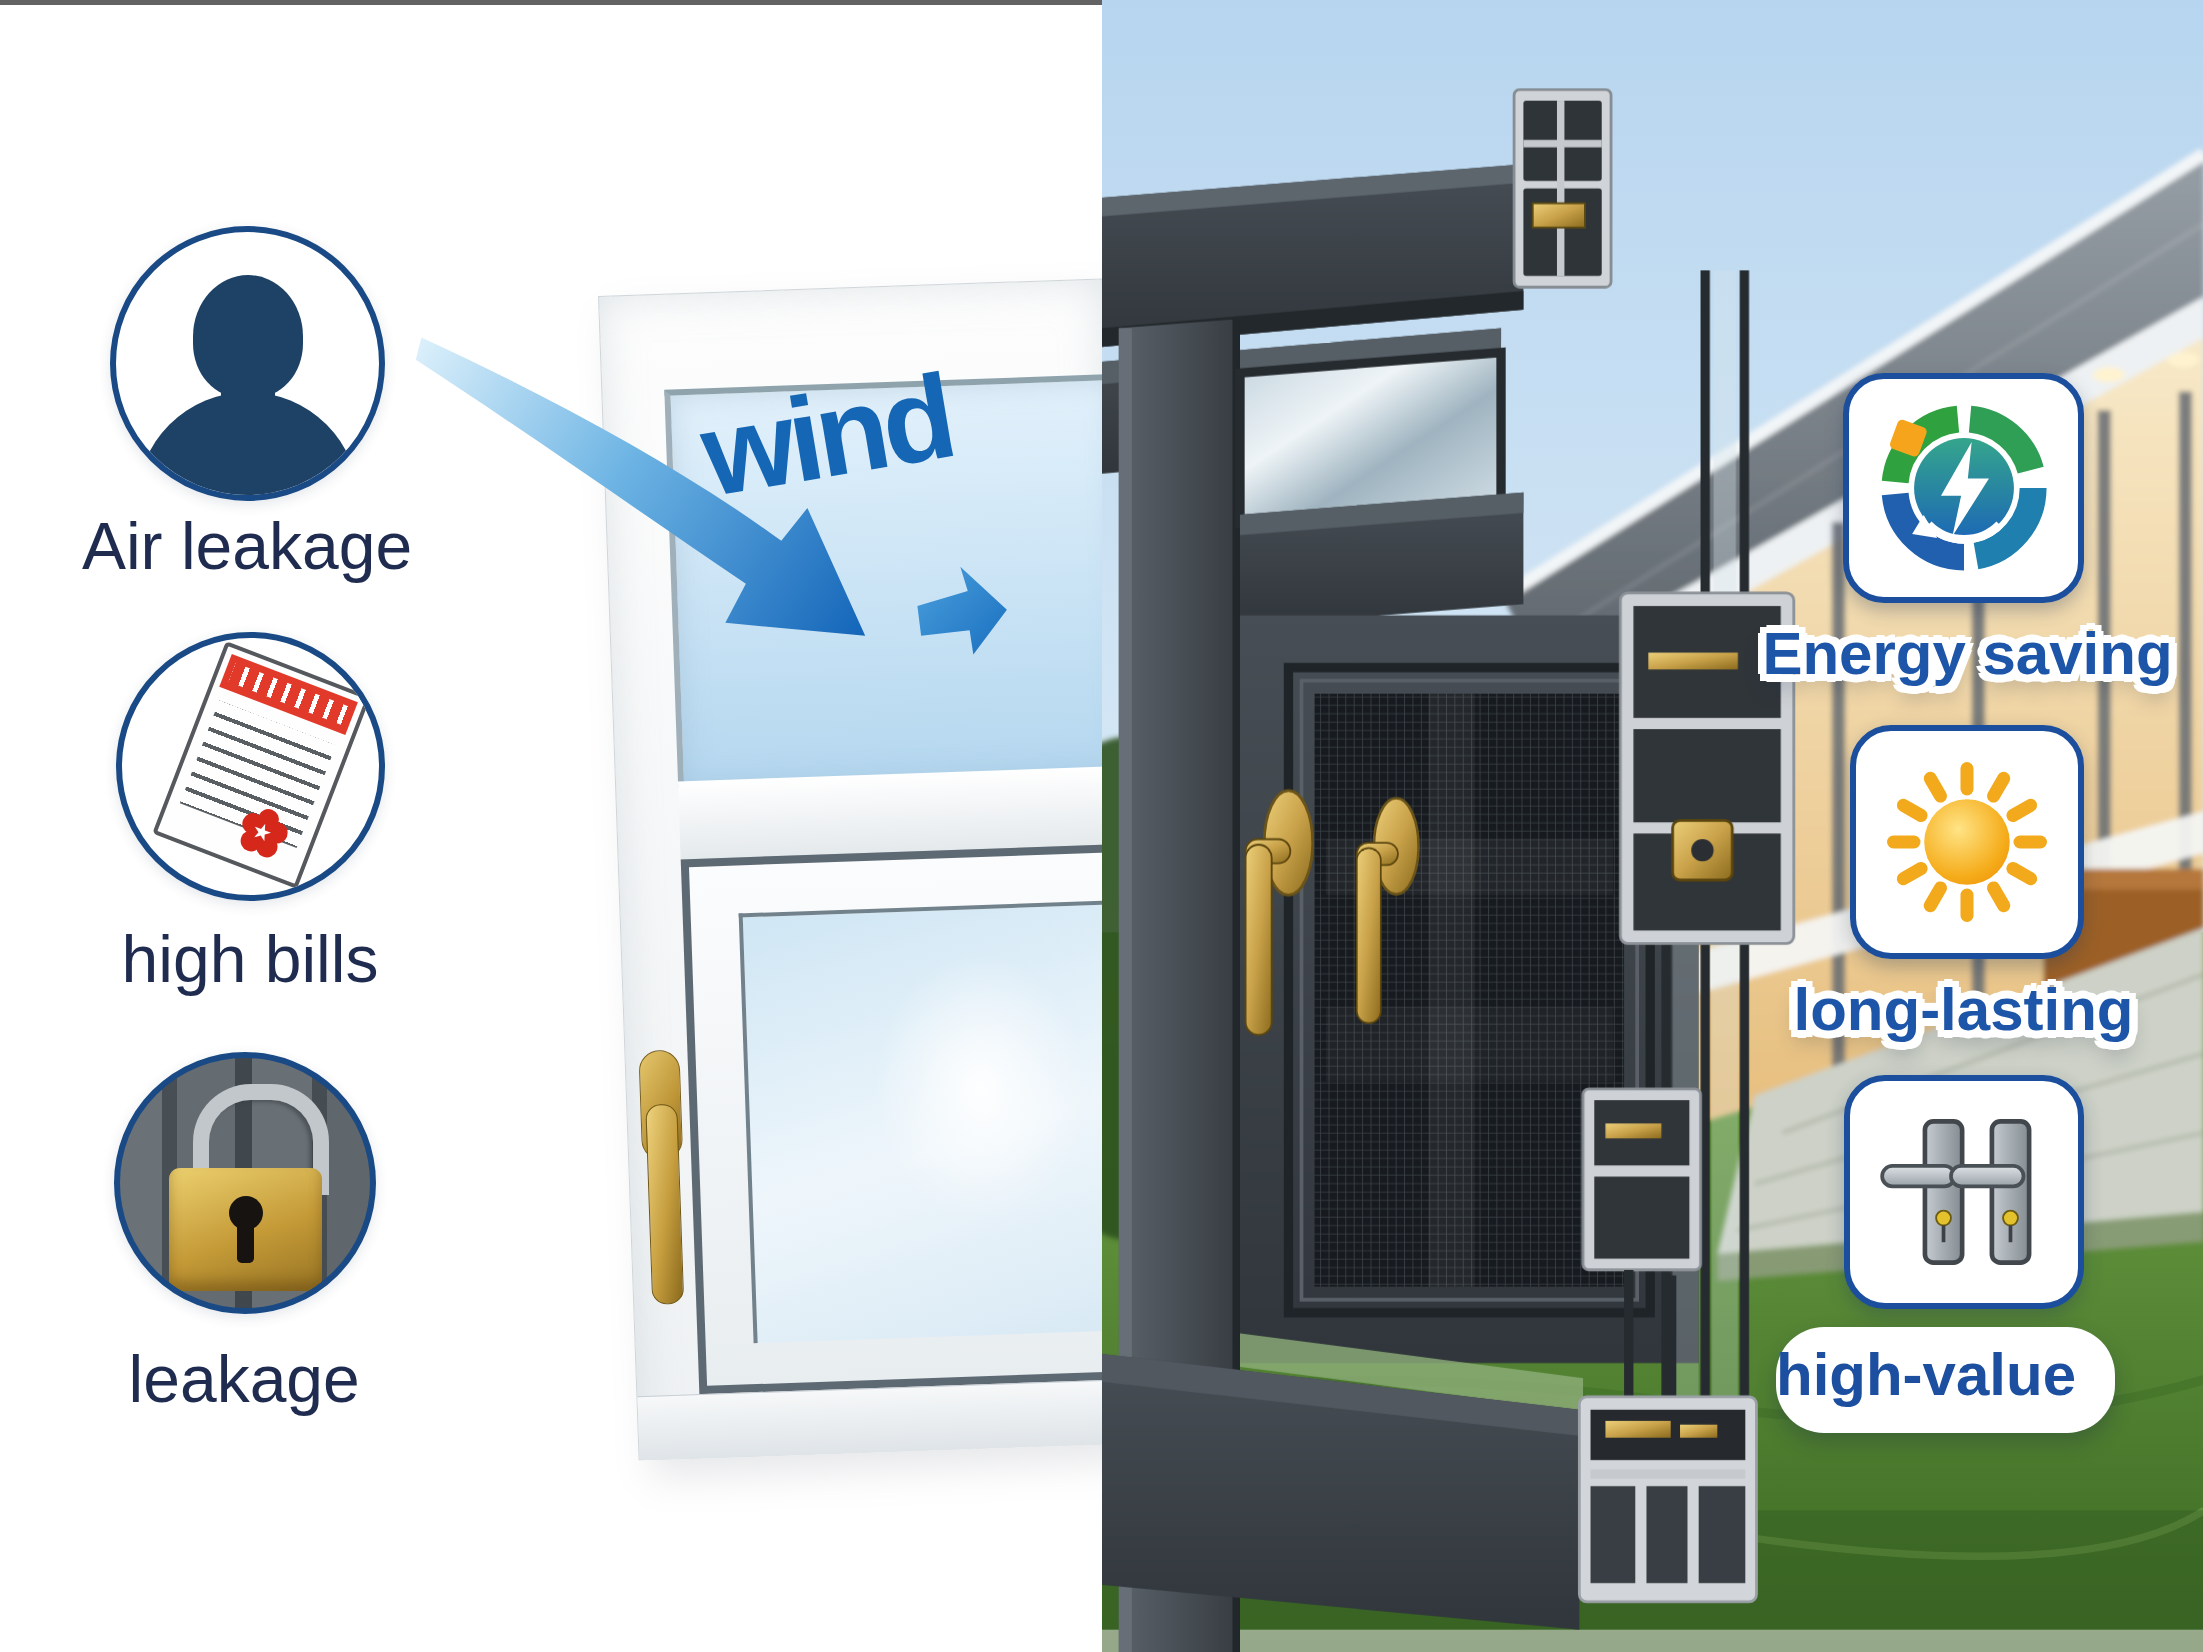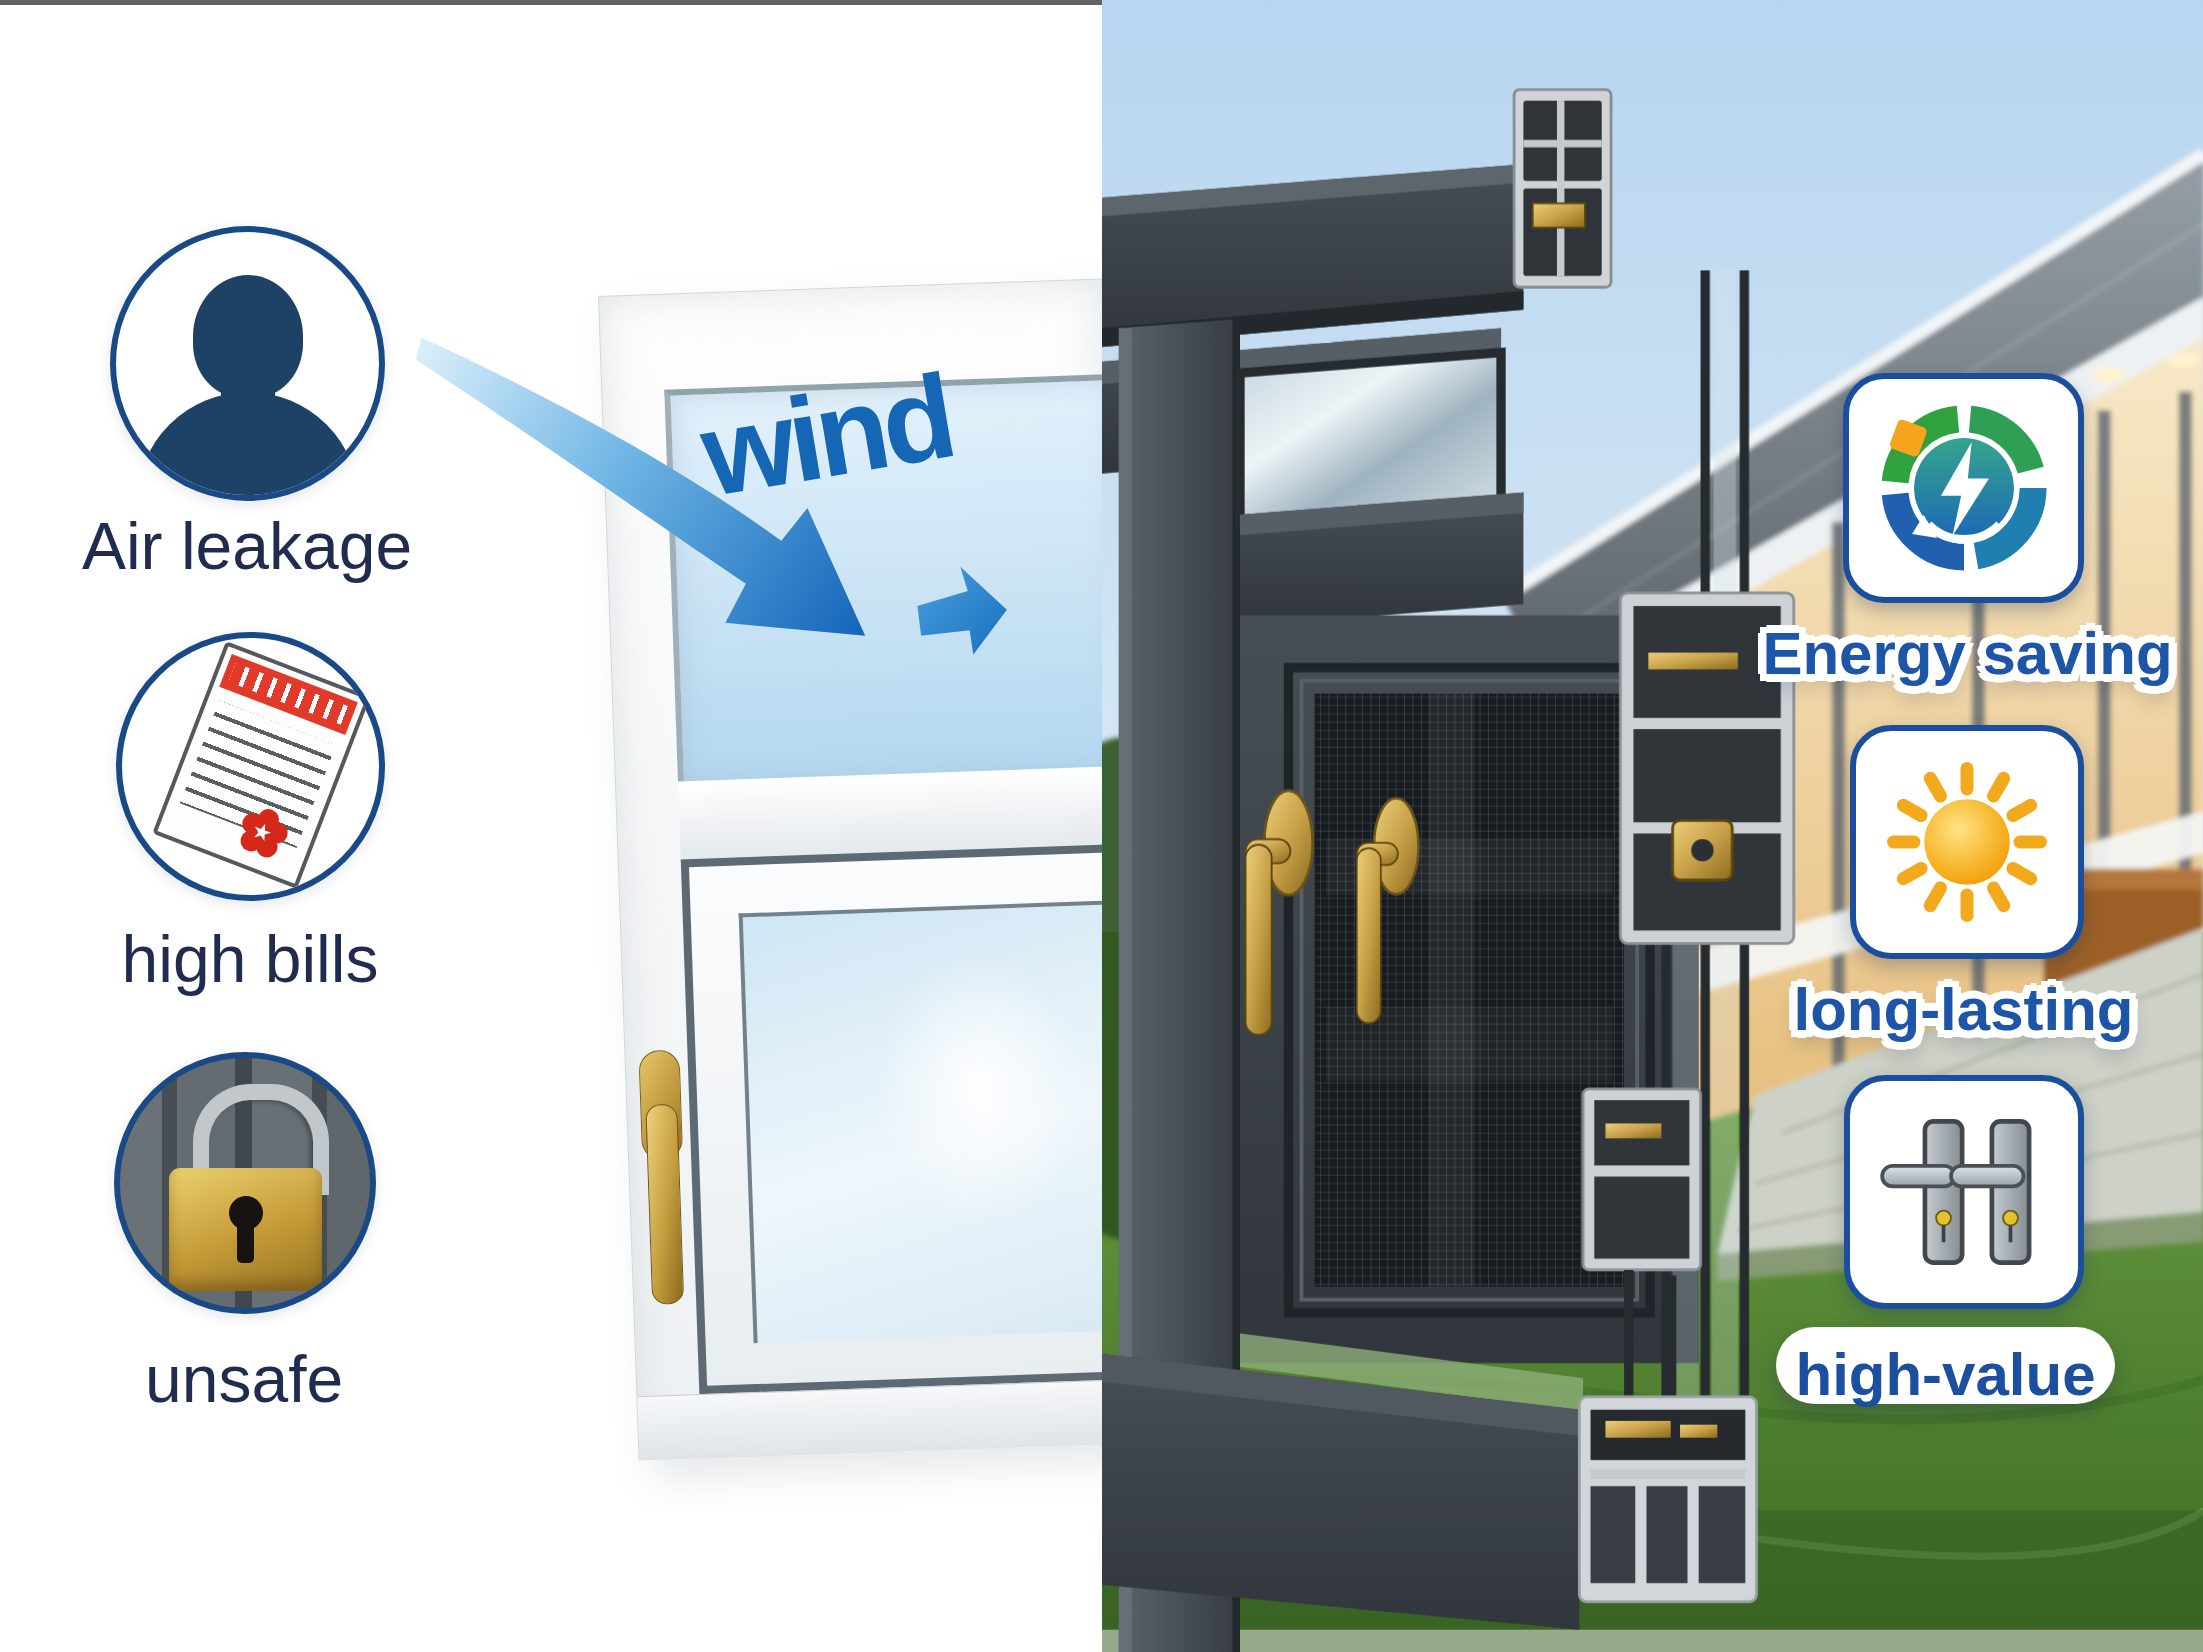--- a/index.html
+++ b/index.html
@@ -89,22 +89,22 @@
     box-shadow:0 7.5px 18.6px rgba(35,55,85,.3);display:flex;align-items:center;justify-content:center;}
   .b-energy{left:1843px;top:373px;width:229px;height:218px;}
   .b-sun{left:1850px;top:725px;width:222px;height:222px;}
   .b-handles{left:1844px;top:1075px;width:228px;height:222px;}
 
   .benefit-label{position:absolute;width:485px;text-align:center;font-size:60px;font-weight:bold;color:#1d55a8;
     text-shadow:-6.5px -6.5px 0 #fff,6.5px -6.5px 0 #fff,-6.5px 6.5px 0 #fff,6.5px 6.5px 0 #fff,
       -8.4px 0 0 #fff,8.4px 0 0 #fff,0 -8.4px 0 #fff,0 8.4px 0 #fff,0 13px 20.5px rgba(30,45,70,.35);}
   .lbl-energy{left:1725px;top:619px;}
   .lbl-lasting{left:1721px;top:975px;}
-  .value-pill{position:absolute;left:1776px;top:1327px;width:339px;height:77px;border-radius:48px;background:#ffffff;
-    box-shadow:0 9.3px 20.5px rgba(30,45,70,.3);text-align:center;line-height:95px;font-size:60px;font-weight:bold;color:#1d4fa1;}
+  .value-pill{position:absolute;left:1776px;top:1327px;width:339px;height:106px;border-radius:48px;background:#ffffff;
+    box-shadow:0 9.3px 20.5px rgba(30,45,70,.3);line-height:95px;font-size:60px;font-weight:bold;color:#1d4fa1;}
 </style>
 </head>
 <body>
 
 <div class="stage">
 
   <div class="left-half">
     <div class="top-hairline"></div>
 
     <div class="white-window">
@@ -158,21 +158,21 @@
     </div>
     <div class="feat-label lbl-bills">high bills</div>
 
     <div class="feat-circle c-lock">
       <div class="lock-shackle"></div>
       <div class="lock-body">
         <div class="lock-hole"></div>
         <div class="lock-stem"></div>
       </div>
     </div>
-    <div class="feat-label lbl-unsafe">unsafe</div>
+    <div class="feat-label lbl-unsafe">leakage</div>
   </div>
 
   <div class="right-half">
     <svg width="1102" height="1653" viewBox="0 0 1182 1773">
       <defs>
         <linearGradient id="skyGrad" x1="0" y1="0" x2="0" y2="1">
             <stop offset="0" stop-color="#b7d5ef"></stop>
             <stop offset="1" stop-color="#ddecf7"></stop>
           </linearGradient>
         <linearGradient id="roofGrad" x1="0" y1="0" x2="0" y2="1">

